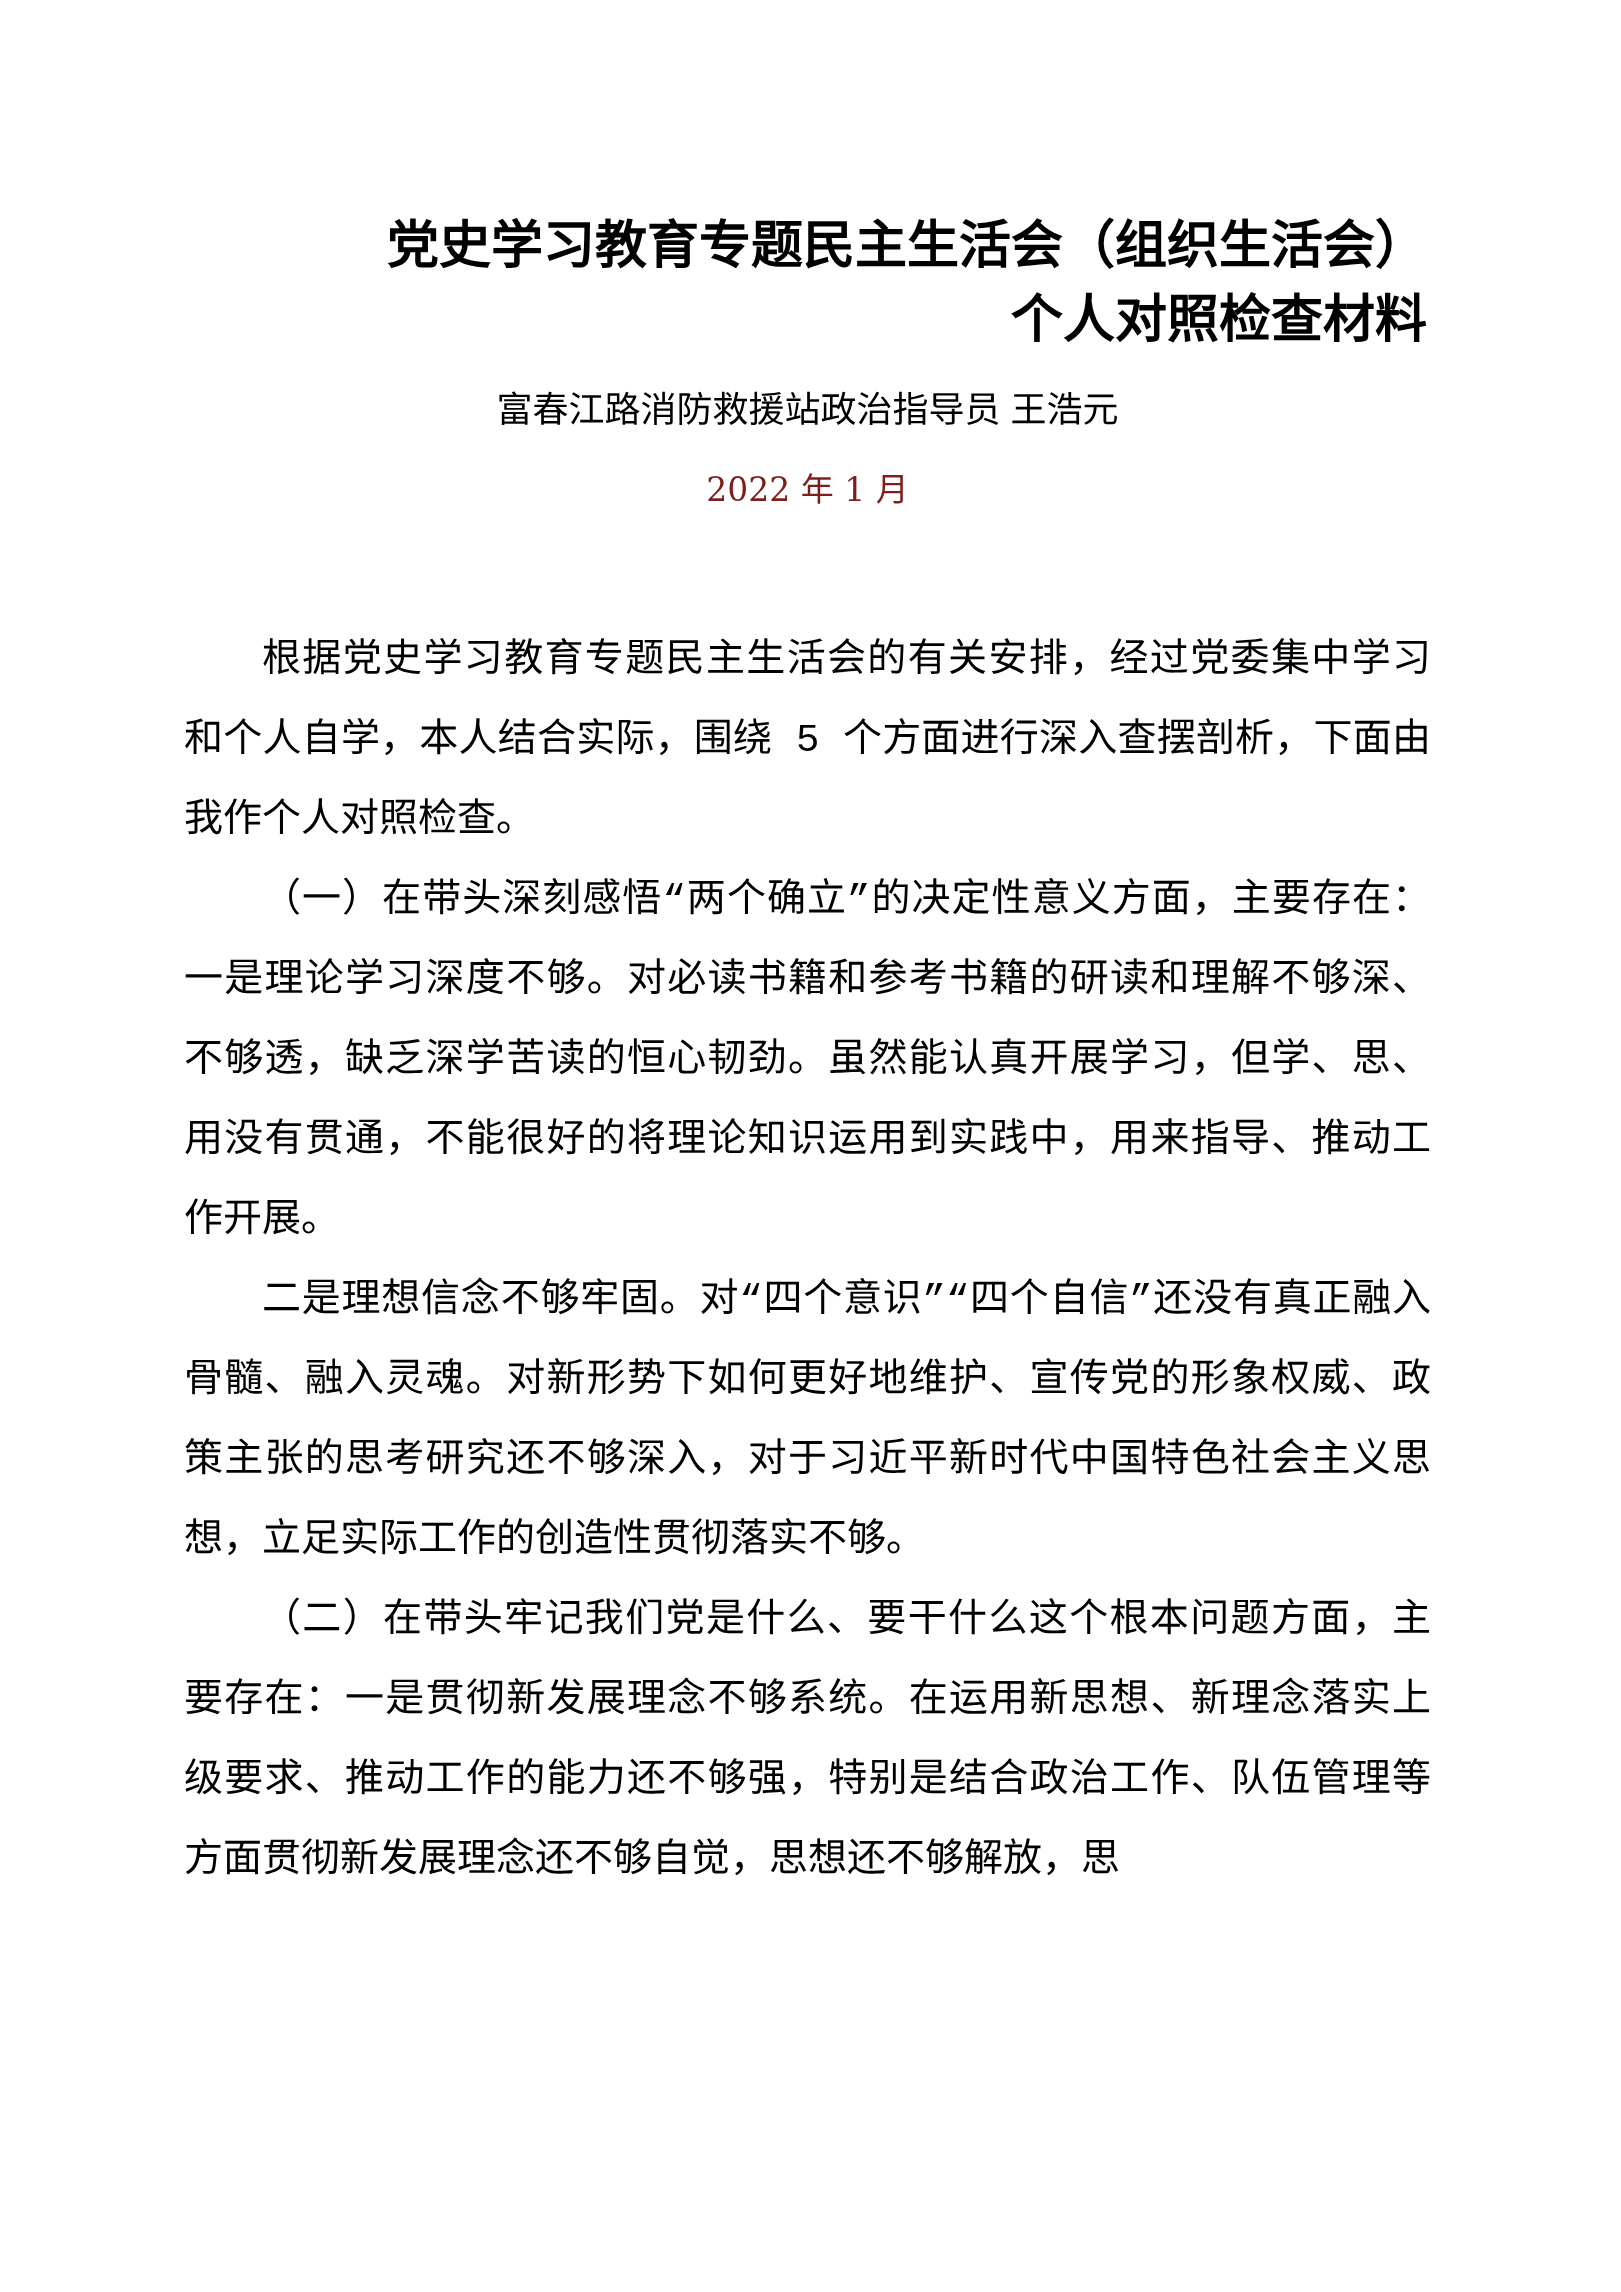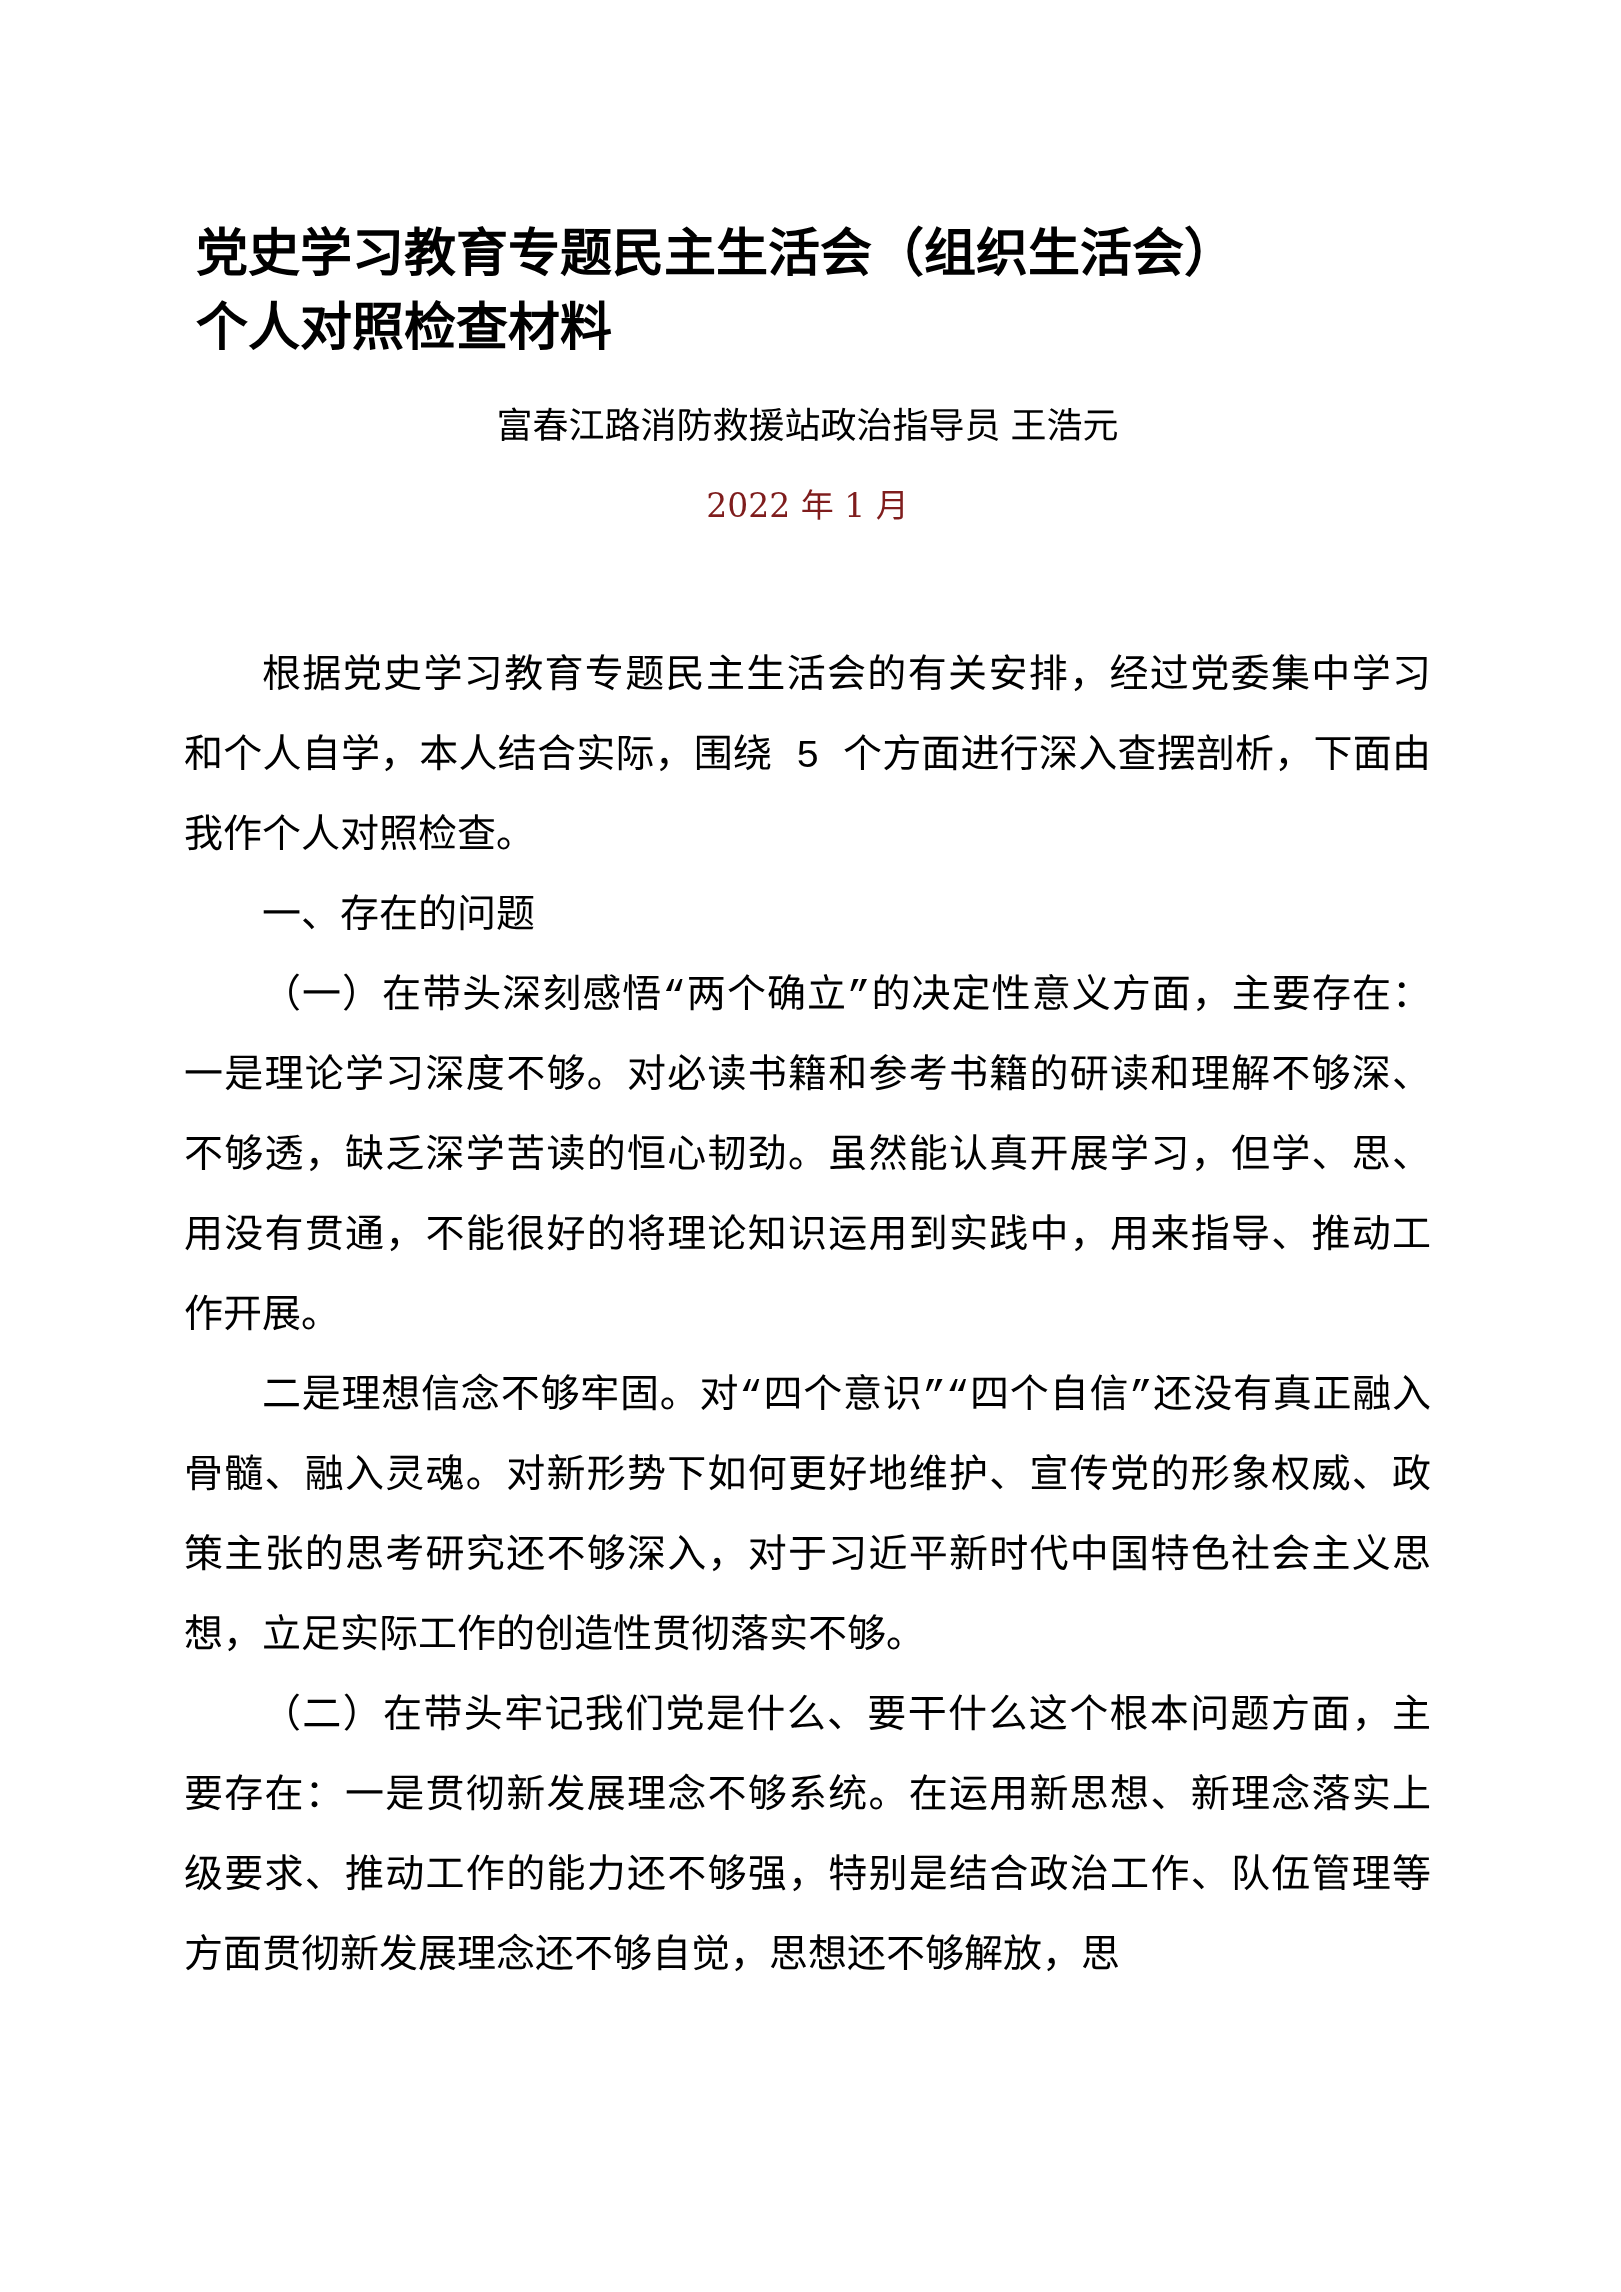--- a/index.html
+++ b/index.html
@@ -24,23 +24,23 @@
 
   .content {
     position: absolute;
     left: 184px;
     top: 0;
     width: 1247px;
   }
 
   
   .doc-title {
-    margin: 12px;
+    margin: 4px;
     padding-top: 204px;
-    text-align: left;
+    text-align: right;
     font-family: "DejaVu Sans", "Liberation Sans", sans-serif;
     font-weight: 700;
     font-size: 52px;
     line-height: 74px;
     letter-spacing: 0px;
     color: #000000;
   }
 
   .doc-title .title-line {
     display: block;
@@ -106,21 +106,20 @@
       <span class="title-line">党史学习教育专题民主生活会（组织生活会）</span>
       <span class="title-line">个人对照检查材料</span>
     </h1>
 
     <p class="doc-subtitle">富春江路消防救援站政治指导员  王浩元</p>
 
     <p class="doc-date">2022 年 1 月</p>
 
     <div class="body-block">
       <p class="body-para">根据党史学习教育专题民主生活会的有关安排，经过党委集中学习和个人自学，本人结合实际，围绕 5 个方面进行深入查摆剖析，下面由我作个人对照检查。</p>
-      <p class="body-para heading">一、存在的问题</p>
       <p class="body-para">（一）在带头深刻感悟“两个确立”的决定性意义方面，主要存在：一是理论学习深度不够。对必读书籍和参考书籍的研读和理解不够深、不够透，缺乏深学苦读的恒心韧劲。虽然能认真开展学习，但学、思、用没有贯通，不能很好的将理论知识运用到实践中，用来指导、推动工作开展。</p>
       <p class="body-para">二是理想信念不够牢固。对“四个意识”“四个自信”还没有真正融入骨髓、融入灵魂。对新形势下如何更好地维护、宣传党的形象权威、政策主张的思考研究还不够深入，对于习近平新时代中国特色社会主义思想，立足实际工作的创造性贯彻落实不够。</p>
       <p class="body-para last">（二）在带头牢记我们党是什么、要干什么这个根本问题方面，主要存在：一是贯彻新发展理念不够系统。在运用新思想、新理念落实上级要求、推动工作的能力还不够强，特别是结合政治工作、队伍管理等方面贯彻新发展理念还不够自觉，思想还不够解放，思</p>
     </div>
 
   </div>
 </div>
 
 
 </body></html>

